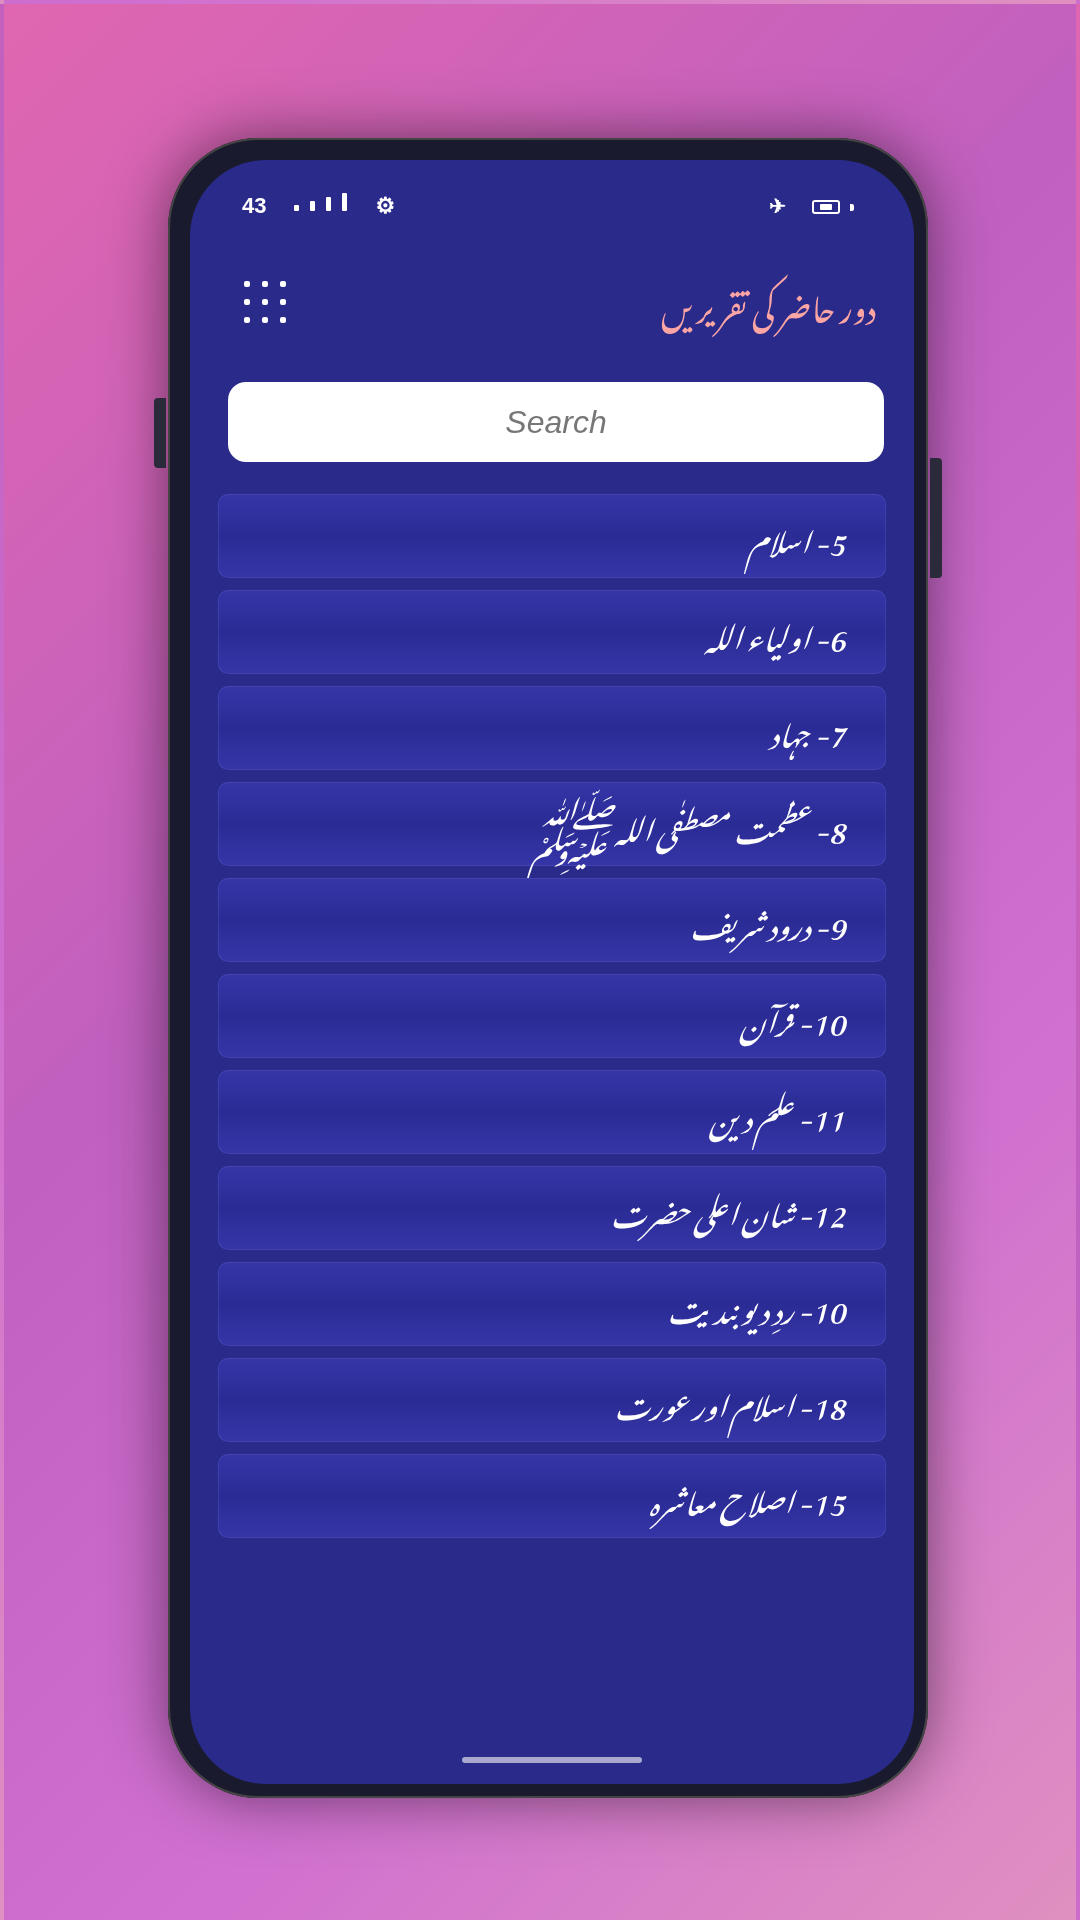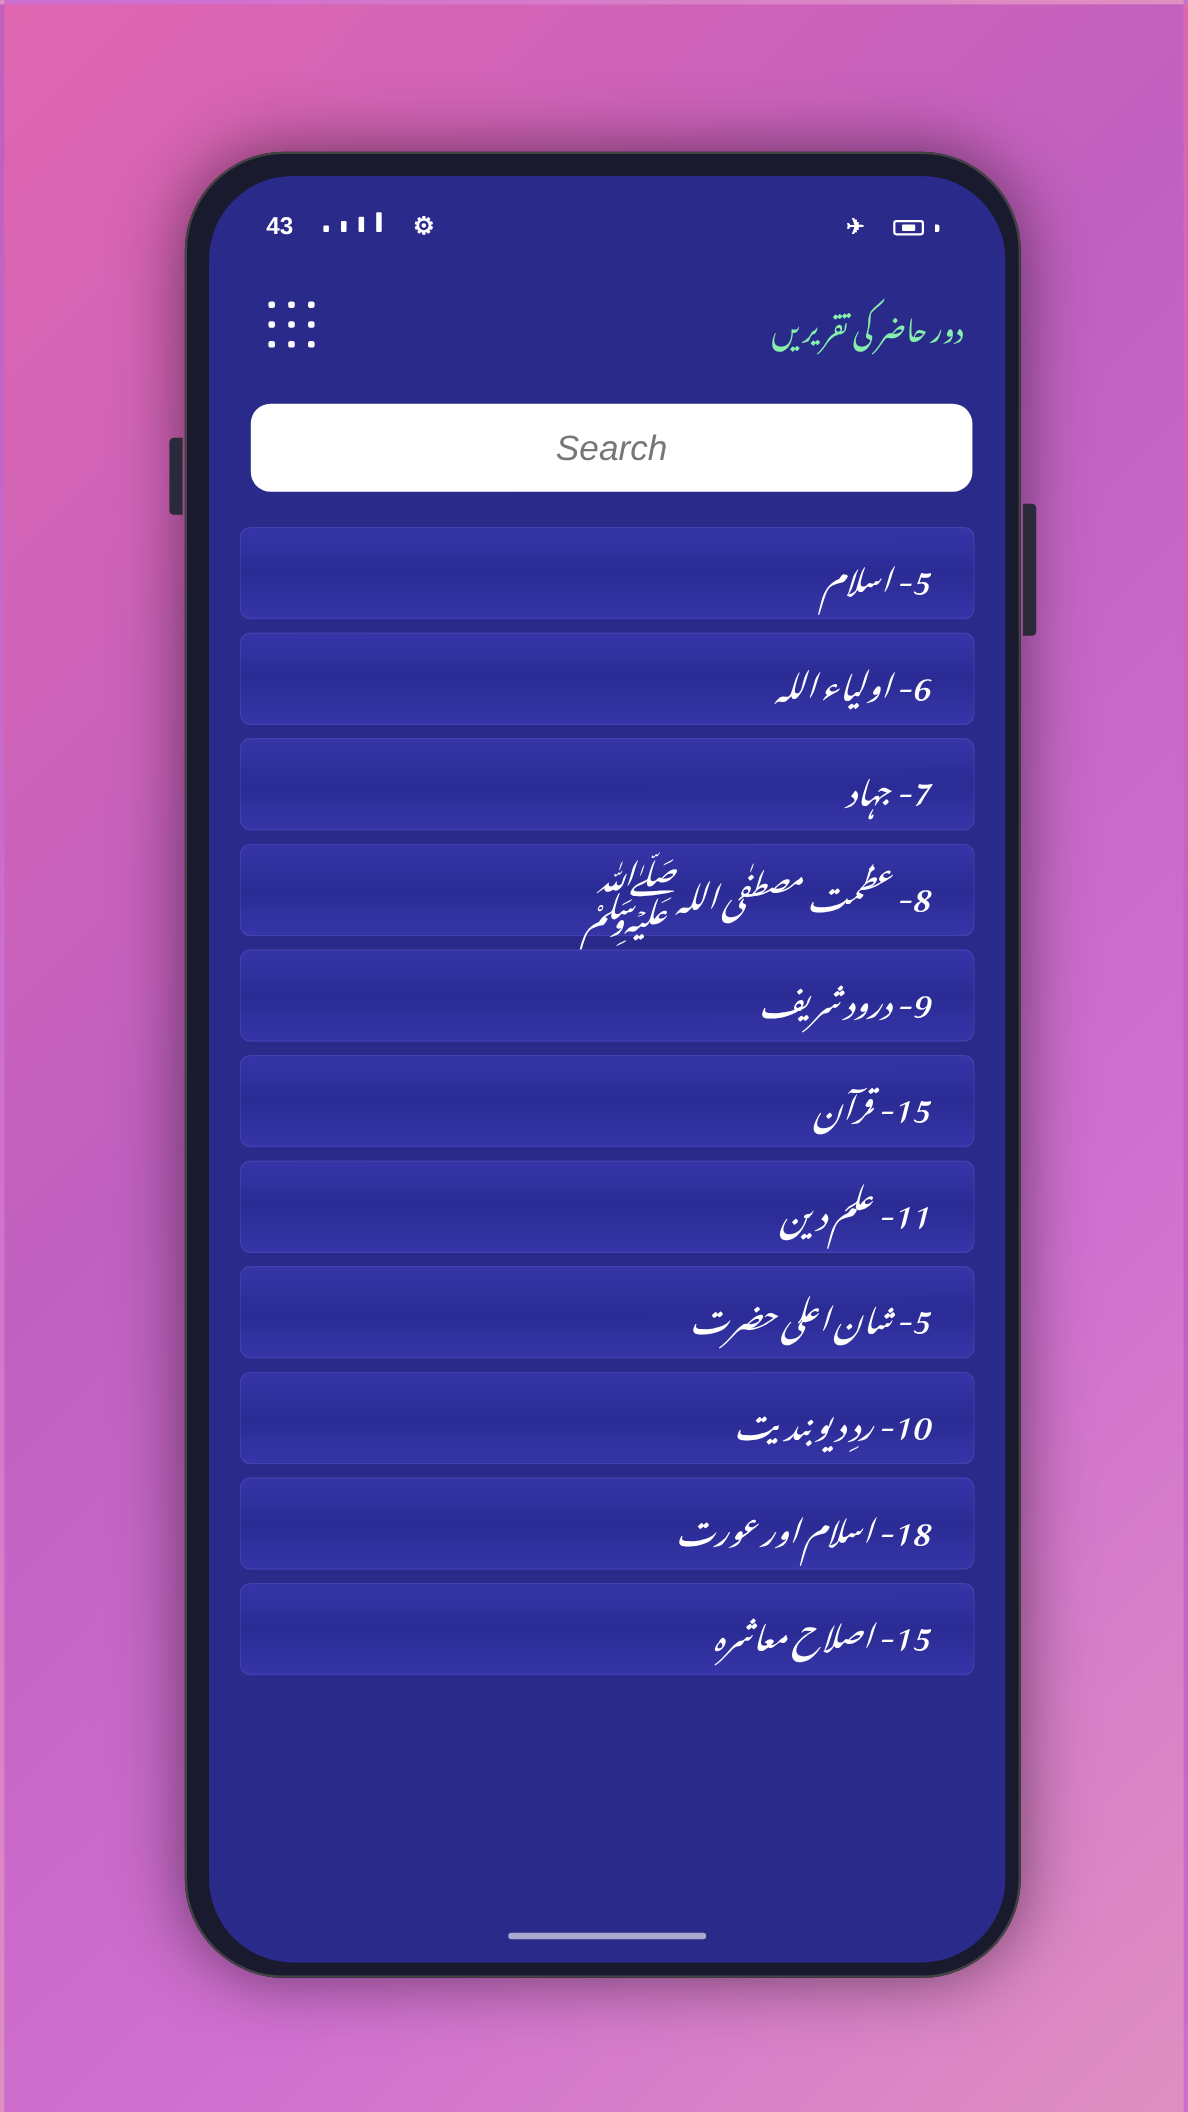--- a/index.html
+++ b/index.html
@@ -86,22 +86,22 @@
     
     .header {
       display: flex;
       align-items: center;
       justify-content: space-between;
       padding: 10px 30px 14px;
       flex-shrink: 0;
     }
 
     .header-title {
-      color: #86efac;
-      font-size: 26px;
+      color: #fca5a5;
+      font-size: 32px;
       font-family: 'Noto Nastaliq Urdu', 'Segoe UI', Arial, sans-serif;
       direction: rtl;
       text-align: right;
       flex: 1;
     }
 
     .grid-icon {
       width: 50px;
       height: 50px;
       display: grid;
@@ -291,27 +291,27 @@
         <div class="list-item">
           <span class="list-item-text">7- جہاد</span>
         </div>
         <div class="list-item">
           <span class="list-item-text">8- عظمت مصطفٰی اللہ ﷺ</span>
         </div>
         <div class="list-item">
           <span class="list-item-text">9- درود شریف</span>
         </div>
         <div class="list-item">
-          <span class="list-item-text">15- قرآن</span>
+          <span class="list-item-text">10- قرآن</span>
         </div>
         <div class="list-item">
           <span class="list-item-text">11- علم دین</span>
         </div>
         <div class="list-item">
-          <span class="list-item-text">5- شان اعلی حضرت</span>
+          <span class="list-item-text">12- شان اعلی حضرت</span>
         </div>
         <div class="list-item">
           <span class="list-item-text">10- ردِ دیوبندیت</span>
         </div>
         <div class="list-item">
           <span class="list-item-text">18- اسلام اور عورت</span>
         </div>
         <div class="list-item">
           <span class="list-item-text">15- اصلاح معاشرہ</span>
         </div>

